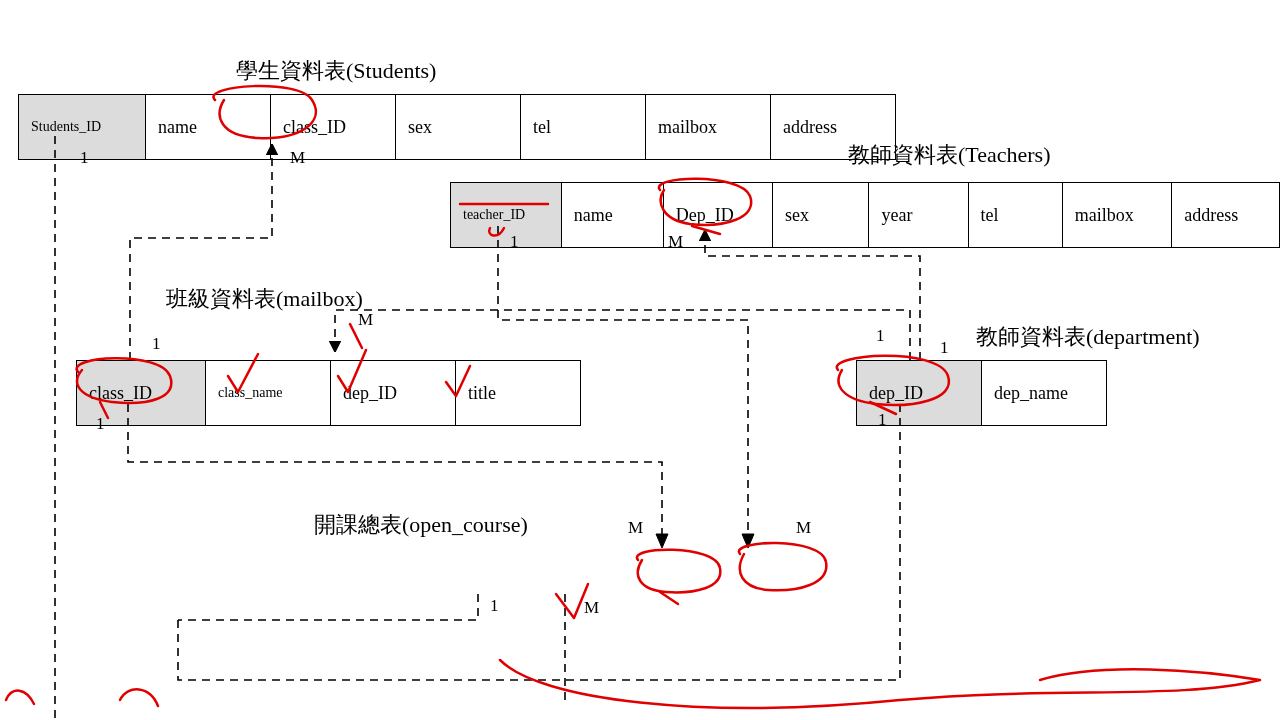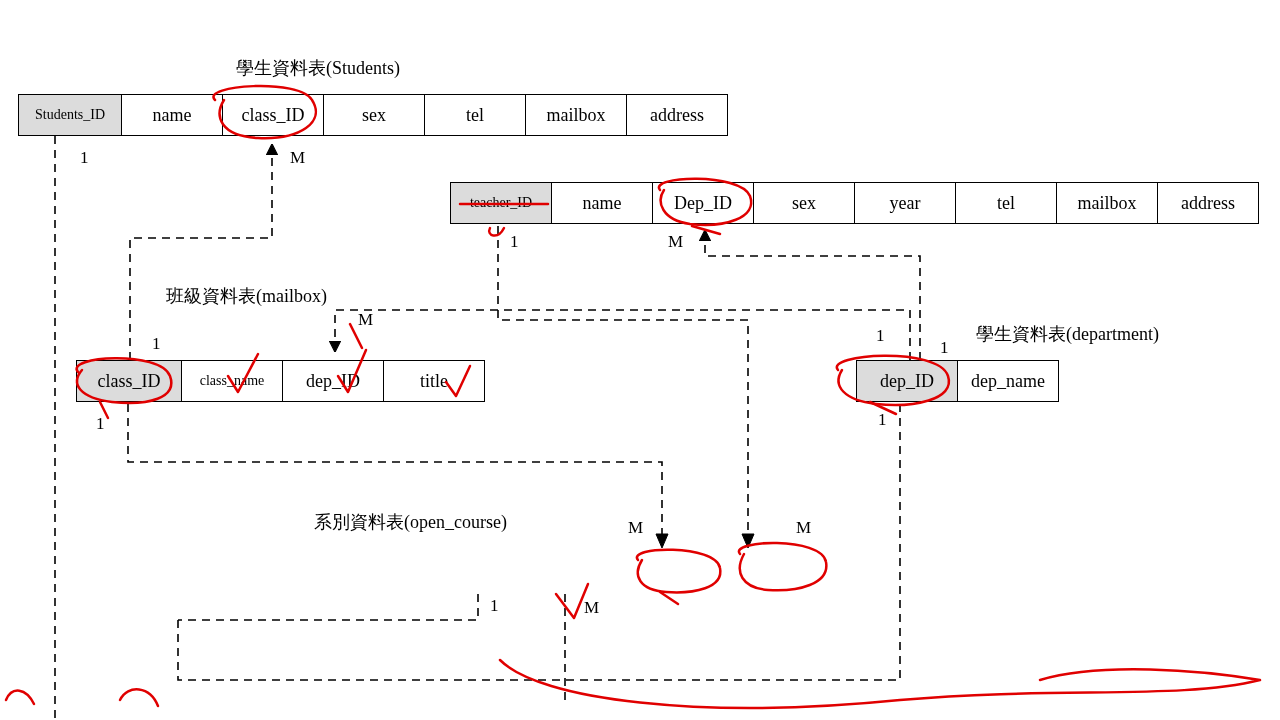--- a/index.html
+++ b/index.html
@@ -1,19 +1,19 @@
 <!DOCTYPE html>
 <html><head>
 <meta charset="utf-8">
 <style>
   html,body{margin:0;padding:0;width:1280px;height:720px;background:#fff;font-family:"Times New Roman","SimSun","MingLiU",serif;color:#000;overflow:hidden}
   .canvas{position:relative;width:1280px;height:720px}
-  .title{position:absolute;font-size:18px;white-space:nowrap}
+  .title{position:absolute;font-size:22px;white-space:nowrap}
   .table{position:absolute;border-collapse:collapse;table-layout:fixed}
-  .table td{border:1.5px solid #000;text-align:center;vertical-align:middle;font-size:18px;padding:0;background:#fff;height:40px}
+  .table td{border:1.5px solid #000;vertical-align:middle;font-size:18px;padding:12px;background:#fff;height:40px}
   .table td.pk{background:#dcdcdc}
   .table td.sm{font-size:14px;line-height:1.1}
   .label{position:absolute;font-size:17px}
   svg.rel{position:absolute;left:0;top:0;width:1280px;height:720px;pointer-events:none}
   svg.rel path, svg.rel line{stroke:#000;stroke-width:1.6;fill:none;stroke-dasharray:8 6}
   svg.rel polygon{fill:#000;stroke:#000}
   svg.mark{position:absolute;left:0;top:0;width:1280px;height:720px;pointer-events:none}
   svg.mark path, svg.mark line{stroke:#e00000;stroke-width:2.5;fill:none;stroke-linecap:round;stroke-linejoin:round}
 </style>
 </head>
@@ -29,20 +29,21 @@
       <td style="width:100px">name</td>
       <td style="width:100px">class_ID</td>
       <td style="width:100px">sex</td>
       <td style="width:100px">tel</td>
       <td style="width:100px">mailbox</td>
       <td style="width:100px">address</td>
     </tr>
   </tbody>
     </table>
 
+  <div class="title" style="left:848px;top:140px">教師資料表(Teachers)</div>
   <table class="table" style="left:450px;top:182px">
     <tbody>
         <tr>
       <td class="pk sm" style="width:100px">teacher_ID</td>
       <td style="width:100px">name</td>
       <td style="width:100px">Dep_ID</td>
       <td style="width:100px">sex</td>
       <td style="width:100px">year</td>
       <td style="width:100px">tel</td>
       <td style="width:100px">mailbox</td>
@@ -56,31 +57,31 @@
     <tbody>
         <tr>
       <td class="pk" style="width:104px">class_ID</td>
       <td class="sm" style="width:100px">class_name</td>
       <td style="width:100px">dep_ID</td>
       <td style="width:100px">title</td>
     </tr>
   </tbody>
     </table>
 
-  <div class="title" style="left:976px;top:322px">學生資料表(department)</div>
+  <div class="title" style="left:976px;top:322px">教師資料表(department)</div>
   <table class="table" style="left:856px;top:360px">
     <tbody>
         <tr>
       <td class="pk" style="width:100px">dep_ID</td>
       <td style="width:100px">dep_name</td>
     </tr>
   </tbody>
     </table>
 
-  <div class="title" style="left:314px;top:510px">系別資料表(open_course)</div>
+  <div class="title" style="left:314px;top:510px">開課總表(open_course)</div>
 
   <span class="label" style="left:80px;top:148px">1</span>
   <span class="label" style="left:290px;top:148px">M</span>
   <span class="label" style="left:510px;top:232px">1</span>
   <span class="label" style="left:668px;top:232px">M</span>
   <span class="label" style="left:152px;top:334px">1</span>
   <span class="label" style="left:358px;top:310px">M</span>
   <span class="label" style="left:96px;top:414px">1</span>
   <span class="label" style="left:876px;top:326px">1</span>
   <span class="label" style="left:940px;top:338px">1</span>

